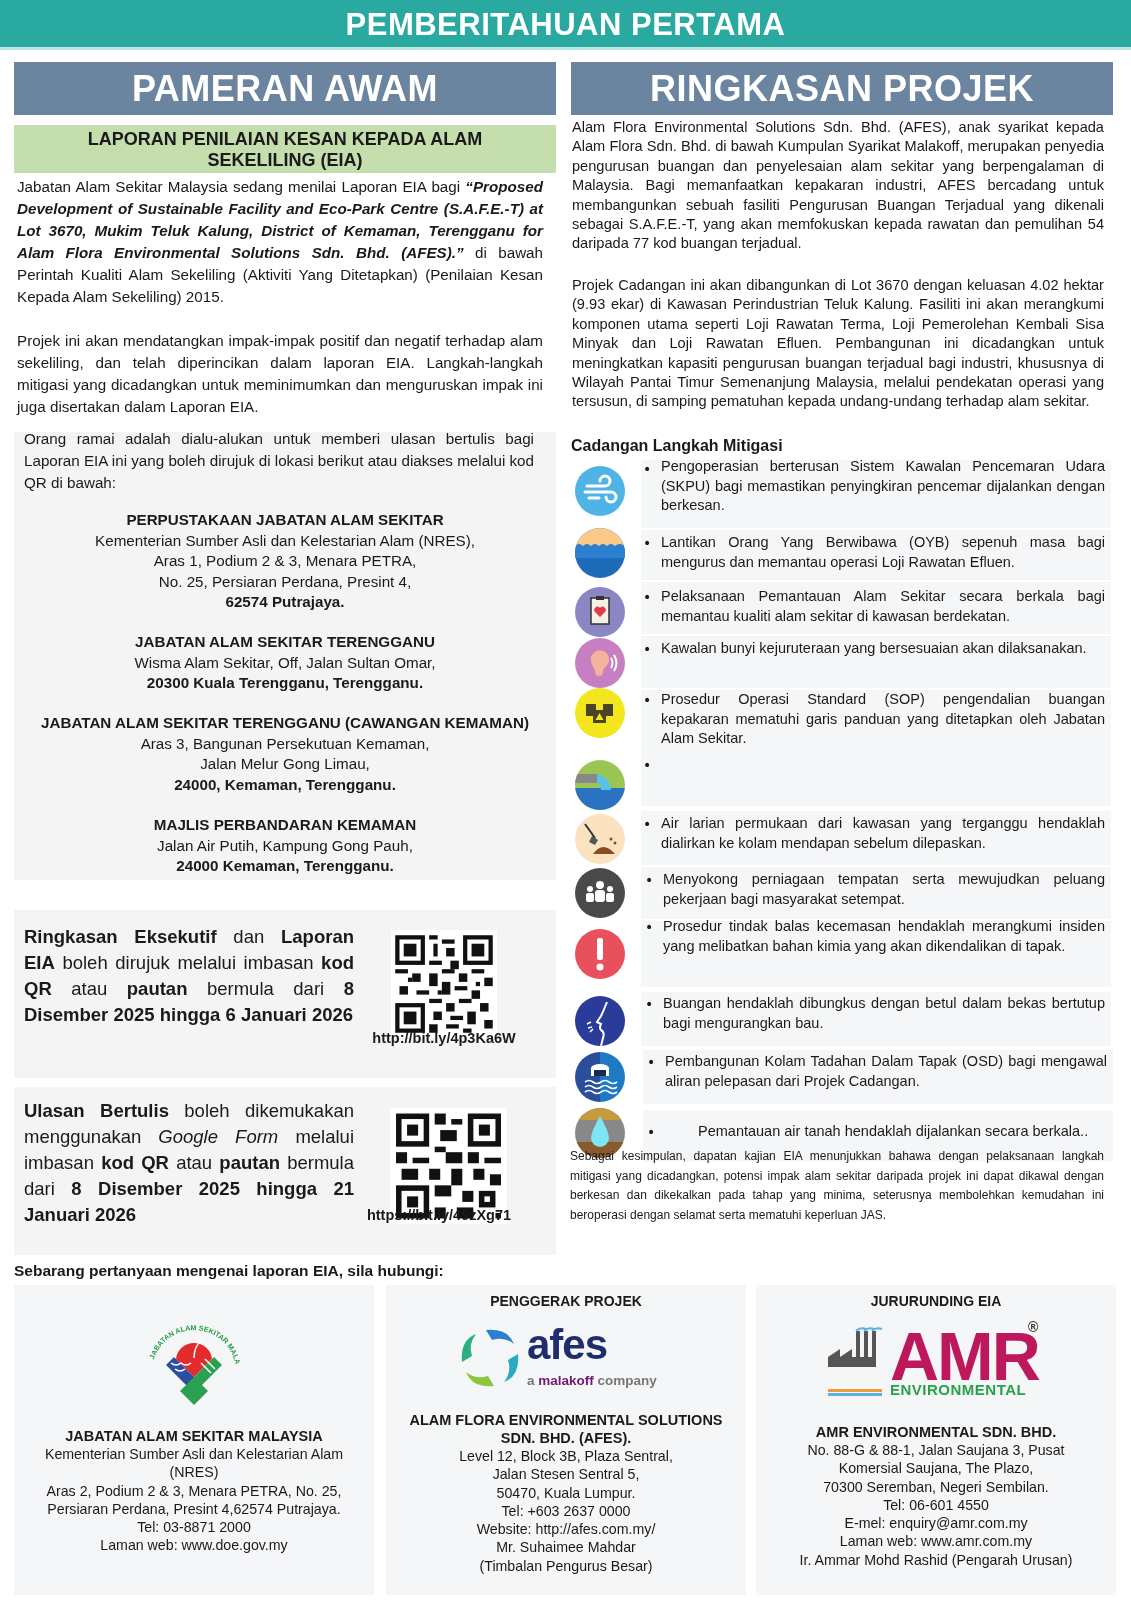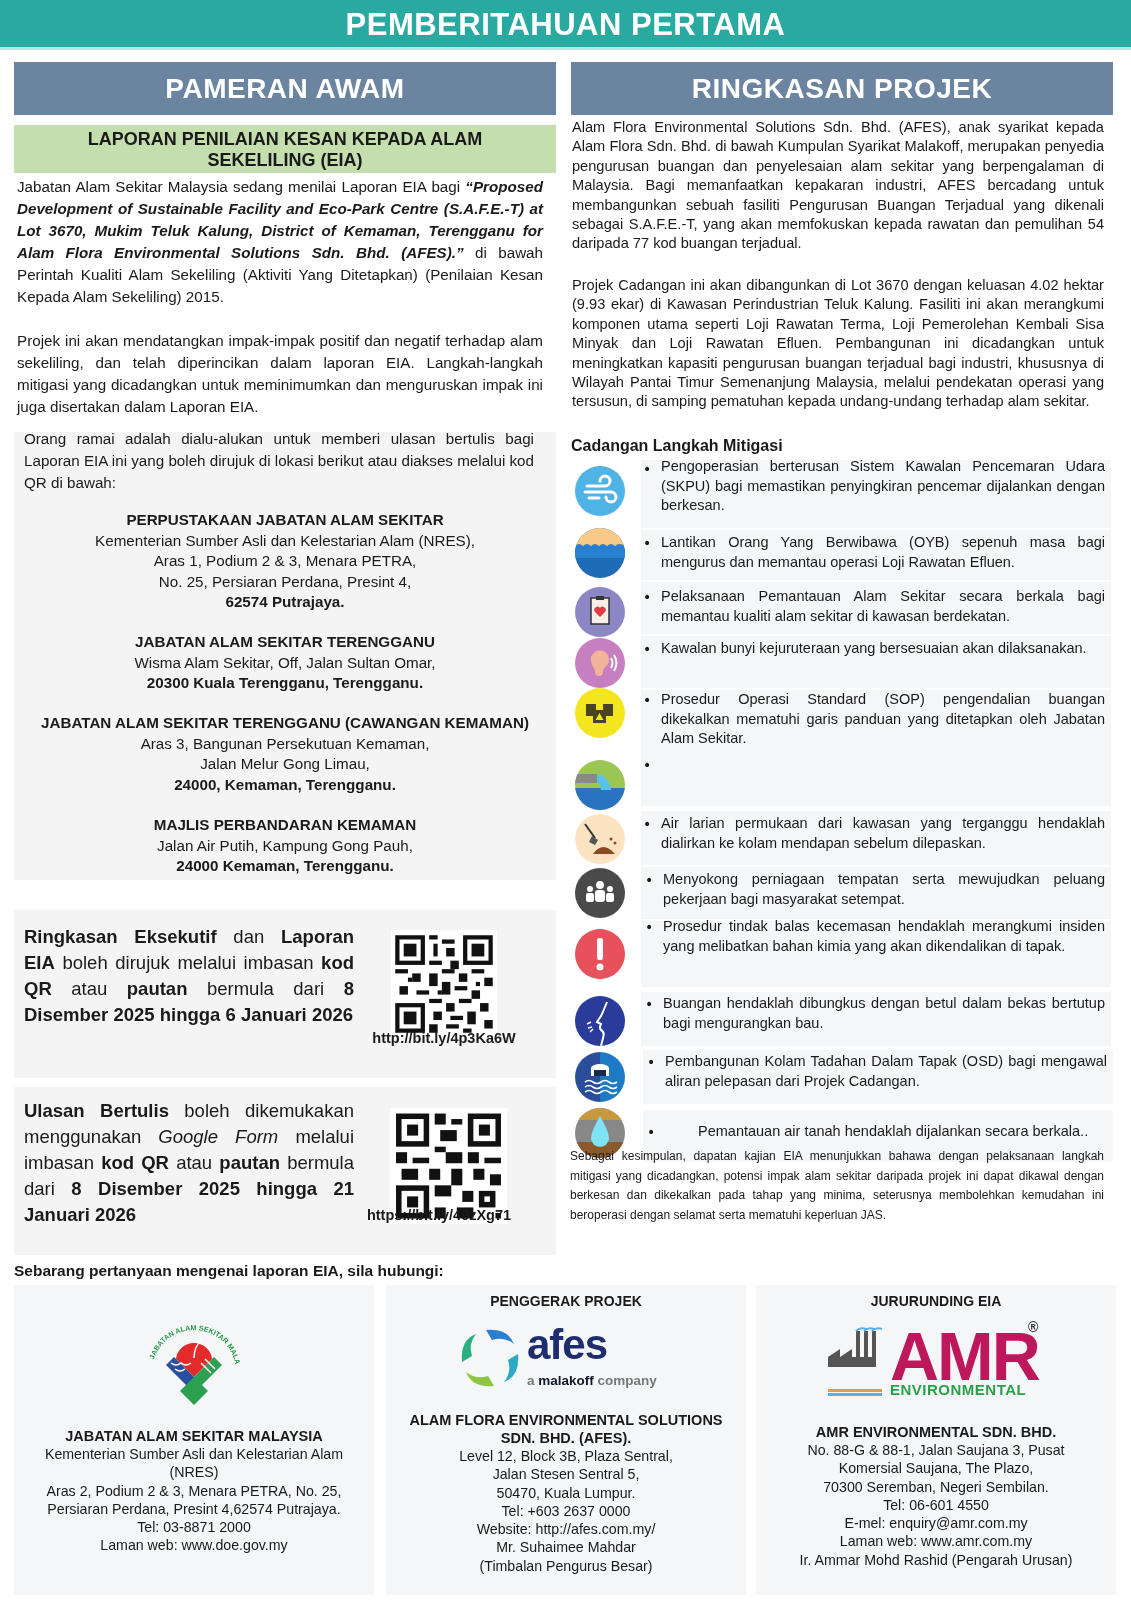--- a/index.html
+++ b/index.html
@@ -10,21 +10,21 @@
     position: absolute; left: 0; top: 0; width: 1131px; height: 50px;
     background: #2aa9a1; color: #fff; text-align: center;
     font-family: "Liberation Sans", sans-serif; font-weight: bold; font-size: 31px;
     line-height: 50px; letter-spacing: 0.5px;
     border-bottom: 3px solid #b8e6e2;
   }
 
   .col-header {
     position: absolute; top: 62px; height: 53px; background: #6b84a0; color: #fff;
     text-align: center; font-family: "Liberation Sans", sans-serif; font-weight: bold;
-    font-size: 28px; line-height: 53px; letter-spacing: 0.5px;
+    font-size: 36px; line-height: 53px; letter-spacing: 0.5px;
   }
   .col-header.left { left: 14px; width: 542px; }
   .col-header.right { left: 571px; width: 542px; }
 
   .eia-title {
     position: absolute; left: 14px; top: 125px; width: 542px; height: 48px;
     background: #c5deae; text-align: center; font-weight: bold; font-size: 18px;
     line-height: 21px; padding-top: 4px; font-family: "Liberation Sans", sans-serif;
   }
 
@@ -288,21 +288,21 @@
   <div class="mit-icon" style="top:-2px; background:#f3e61e;">
     <svg width="50" height="50" viewBox="0 0 50 50">
         <rect x="11" y="16" width="10" height="12" fill="#4a4424"></rect>
         <rect x="28" y="16" width="10" height="12" fill="#4a4424"></rect>
         <rect x="18" y="22" width="13" height="13" fill="#4a4424"></rect>
         <path d="M24.5 25 l4 7 h-8z" fill="#f3e61e"></path>
       </svg>
   </div>
   <div class="mit-text-box" style="top:0; height:68px;">
     <span class="mit-bullet" style="top:2px;">•</span>
-    <div class="mit-text" style="top:0px;">Prosedur Operasi Standard (SOP) pengendalian buangan dikekalkan mematuhi garis panduan yang ditetapkan oleh Jabatan Alam Sekitar.</div>
+    <div class="mit-text" style="top:0px;">Prosedur Operasi Standard (SOP) pengendalian buangan kepakaran mematuhi garis panduan yang ditetapkan oleh Jabatan Alam Sekitar.</div>
   </div>
 </div>
 
 <div class="mit-row" style="top:758px; height:50px;">
   <div class="mit-icon" style="top:2px;">
     <svg width="50" height="50" viewBox="0 0 50 50">
         <rect width="50" height="50" fill="#9cc653"></rect>
         <rect y="28" width="50" height="22" fill="#2a73c0"></rect>
         <rect x="0" y="14" width="22" height="9" fill="#888"></rect>
         <path d="M22 14 q12 2 14 16 h-10 q-1 -6 -4 -7z" fill="#5bc1e6"></path>
@@ -442,21 +442,21 @@
   <div class="logo-area" style="width:230px; height:78px; margin-top:12px;">
     <svg width="66" height="66" viewBox="0 0 66 66" style="position:absolute; left:6px; top:4px;">
       <g transform="translate(33 33)">
         <path d="M-4 -28 q22 -2 28 14 q-10 -8 -22 -4z" fill="#2a7fd0"></path>
         <path d="M28 -4 q2 22 -14 28 q8 -10 4 -22z" fill="#2aaac4"></path>
         <path d="M4 28 q-22 2 -28 -14 q10 8 22 4z" fill="#8cc640"></path>
         <path d="M-28 4 q-2 -22 14 -28 q-8 10 -4 22z" fill="#2ab080"></path>
       </g>
     </svg>
     <div style="position:absolute; left:76px; top:0; font-size:42px; font-weight:bold; color:#1e2d6e; font-family:'Liberation Sans',sans-serif; letter-spacing:-1px;">afes</div>
-    <div style="position:absolute; left:76px; top:52px; font-size:13.5px; color:#777; font-weight:bold; font-family:'Liberation Sans',sans-serif; white-space:nowrap;"><span>a </span><span style="color:#0f172a;margin-top:13px;">malakoff</span><span> company</span></div>
+    <div style="position:absolute; left:76px; top:52px; font-size:13.5px; color:#777; font-weight:bold; font-family:'Liberation Sans',sans-serif; white-space:nowrap;"><span>a </span><span style="color:#701a75;margin-top:13px;">malakoff</span><span> company</span></div>
   </div>
   <div class="org" style="margin-top:12px;">ALAM FLORA ENVIRONMENTAL SOLUTIONS</div>
   <div class="org">SDN. BHD. (AFES).</div>
   <div class="line">Level 12, Block 3B, Plaza Sentral,</div>
   <div class="line">Jalan Stesen Sentral 5,</div>
   <div class="line">50470, Kuala Lumpur.</div>
   <div class="line">Tel: +603 2637 0000</div>
   <div class="line">Website: http://afes.com.my/</div>
   <div class="line">Mr. Suhaimee Mahdar</div>
   <div class="line">(Timbalan Pengurus Besar)</div>

